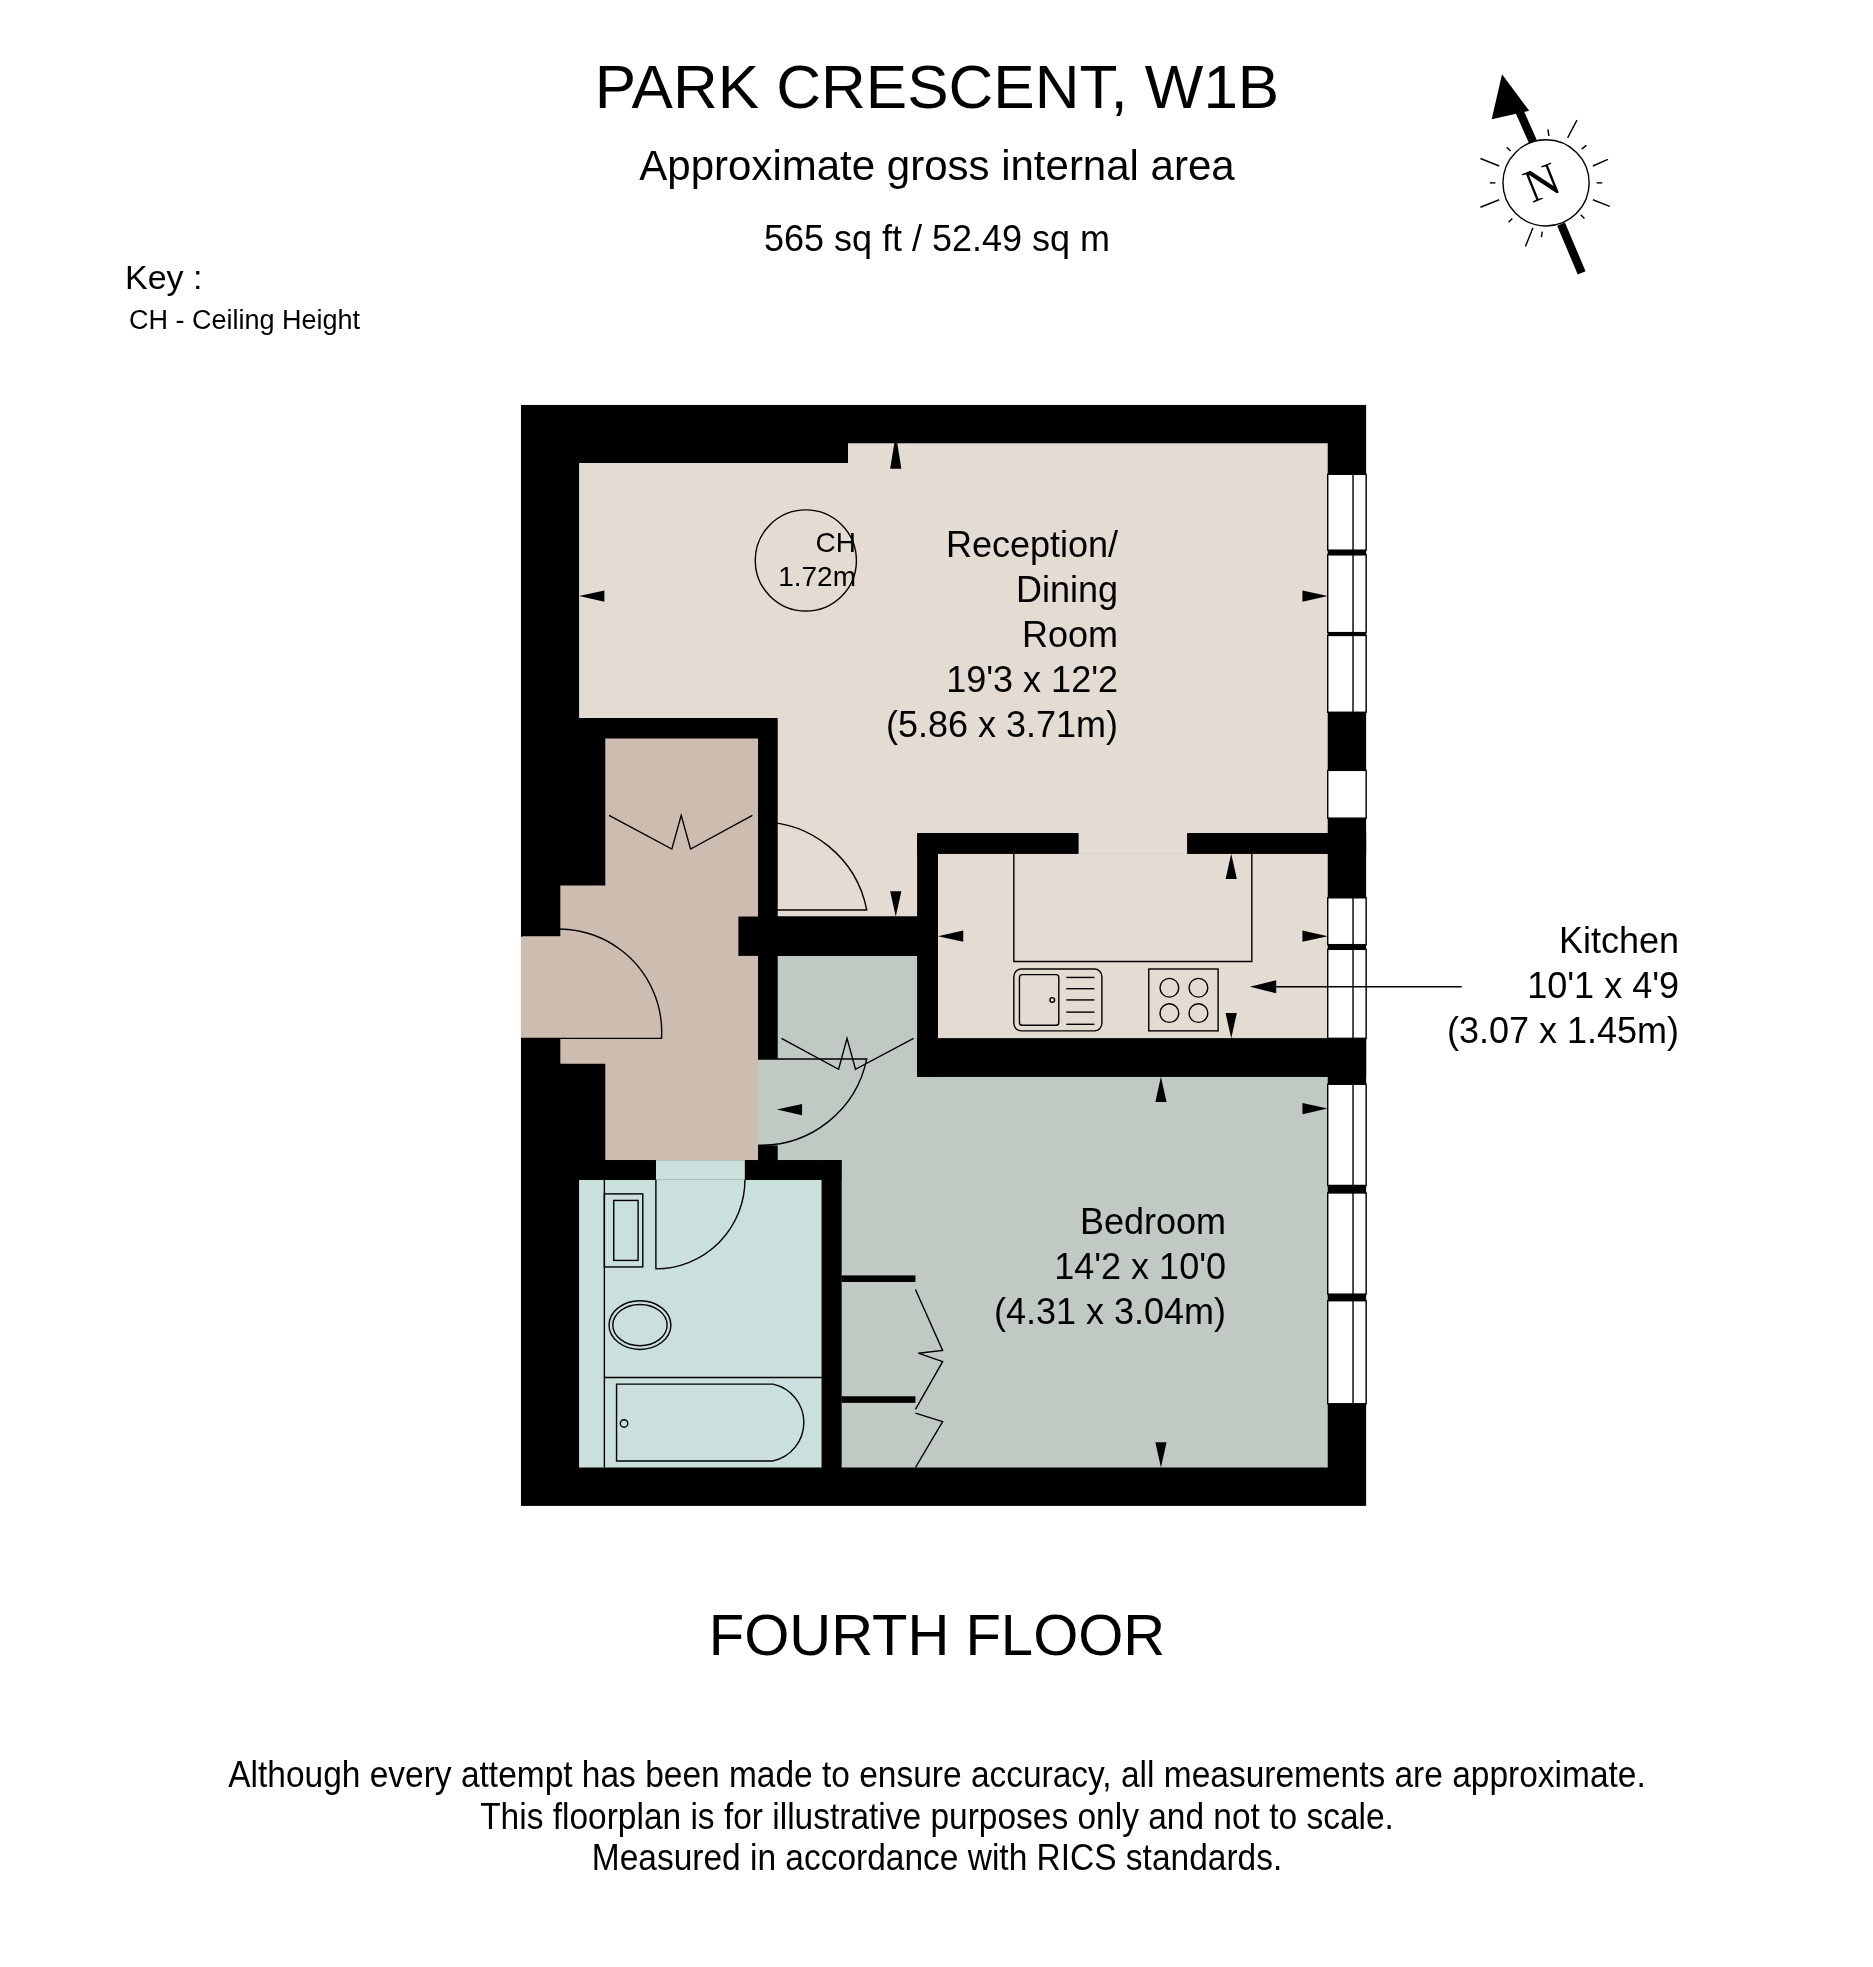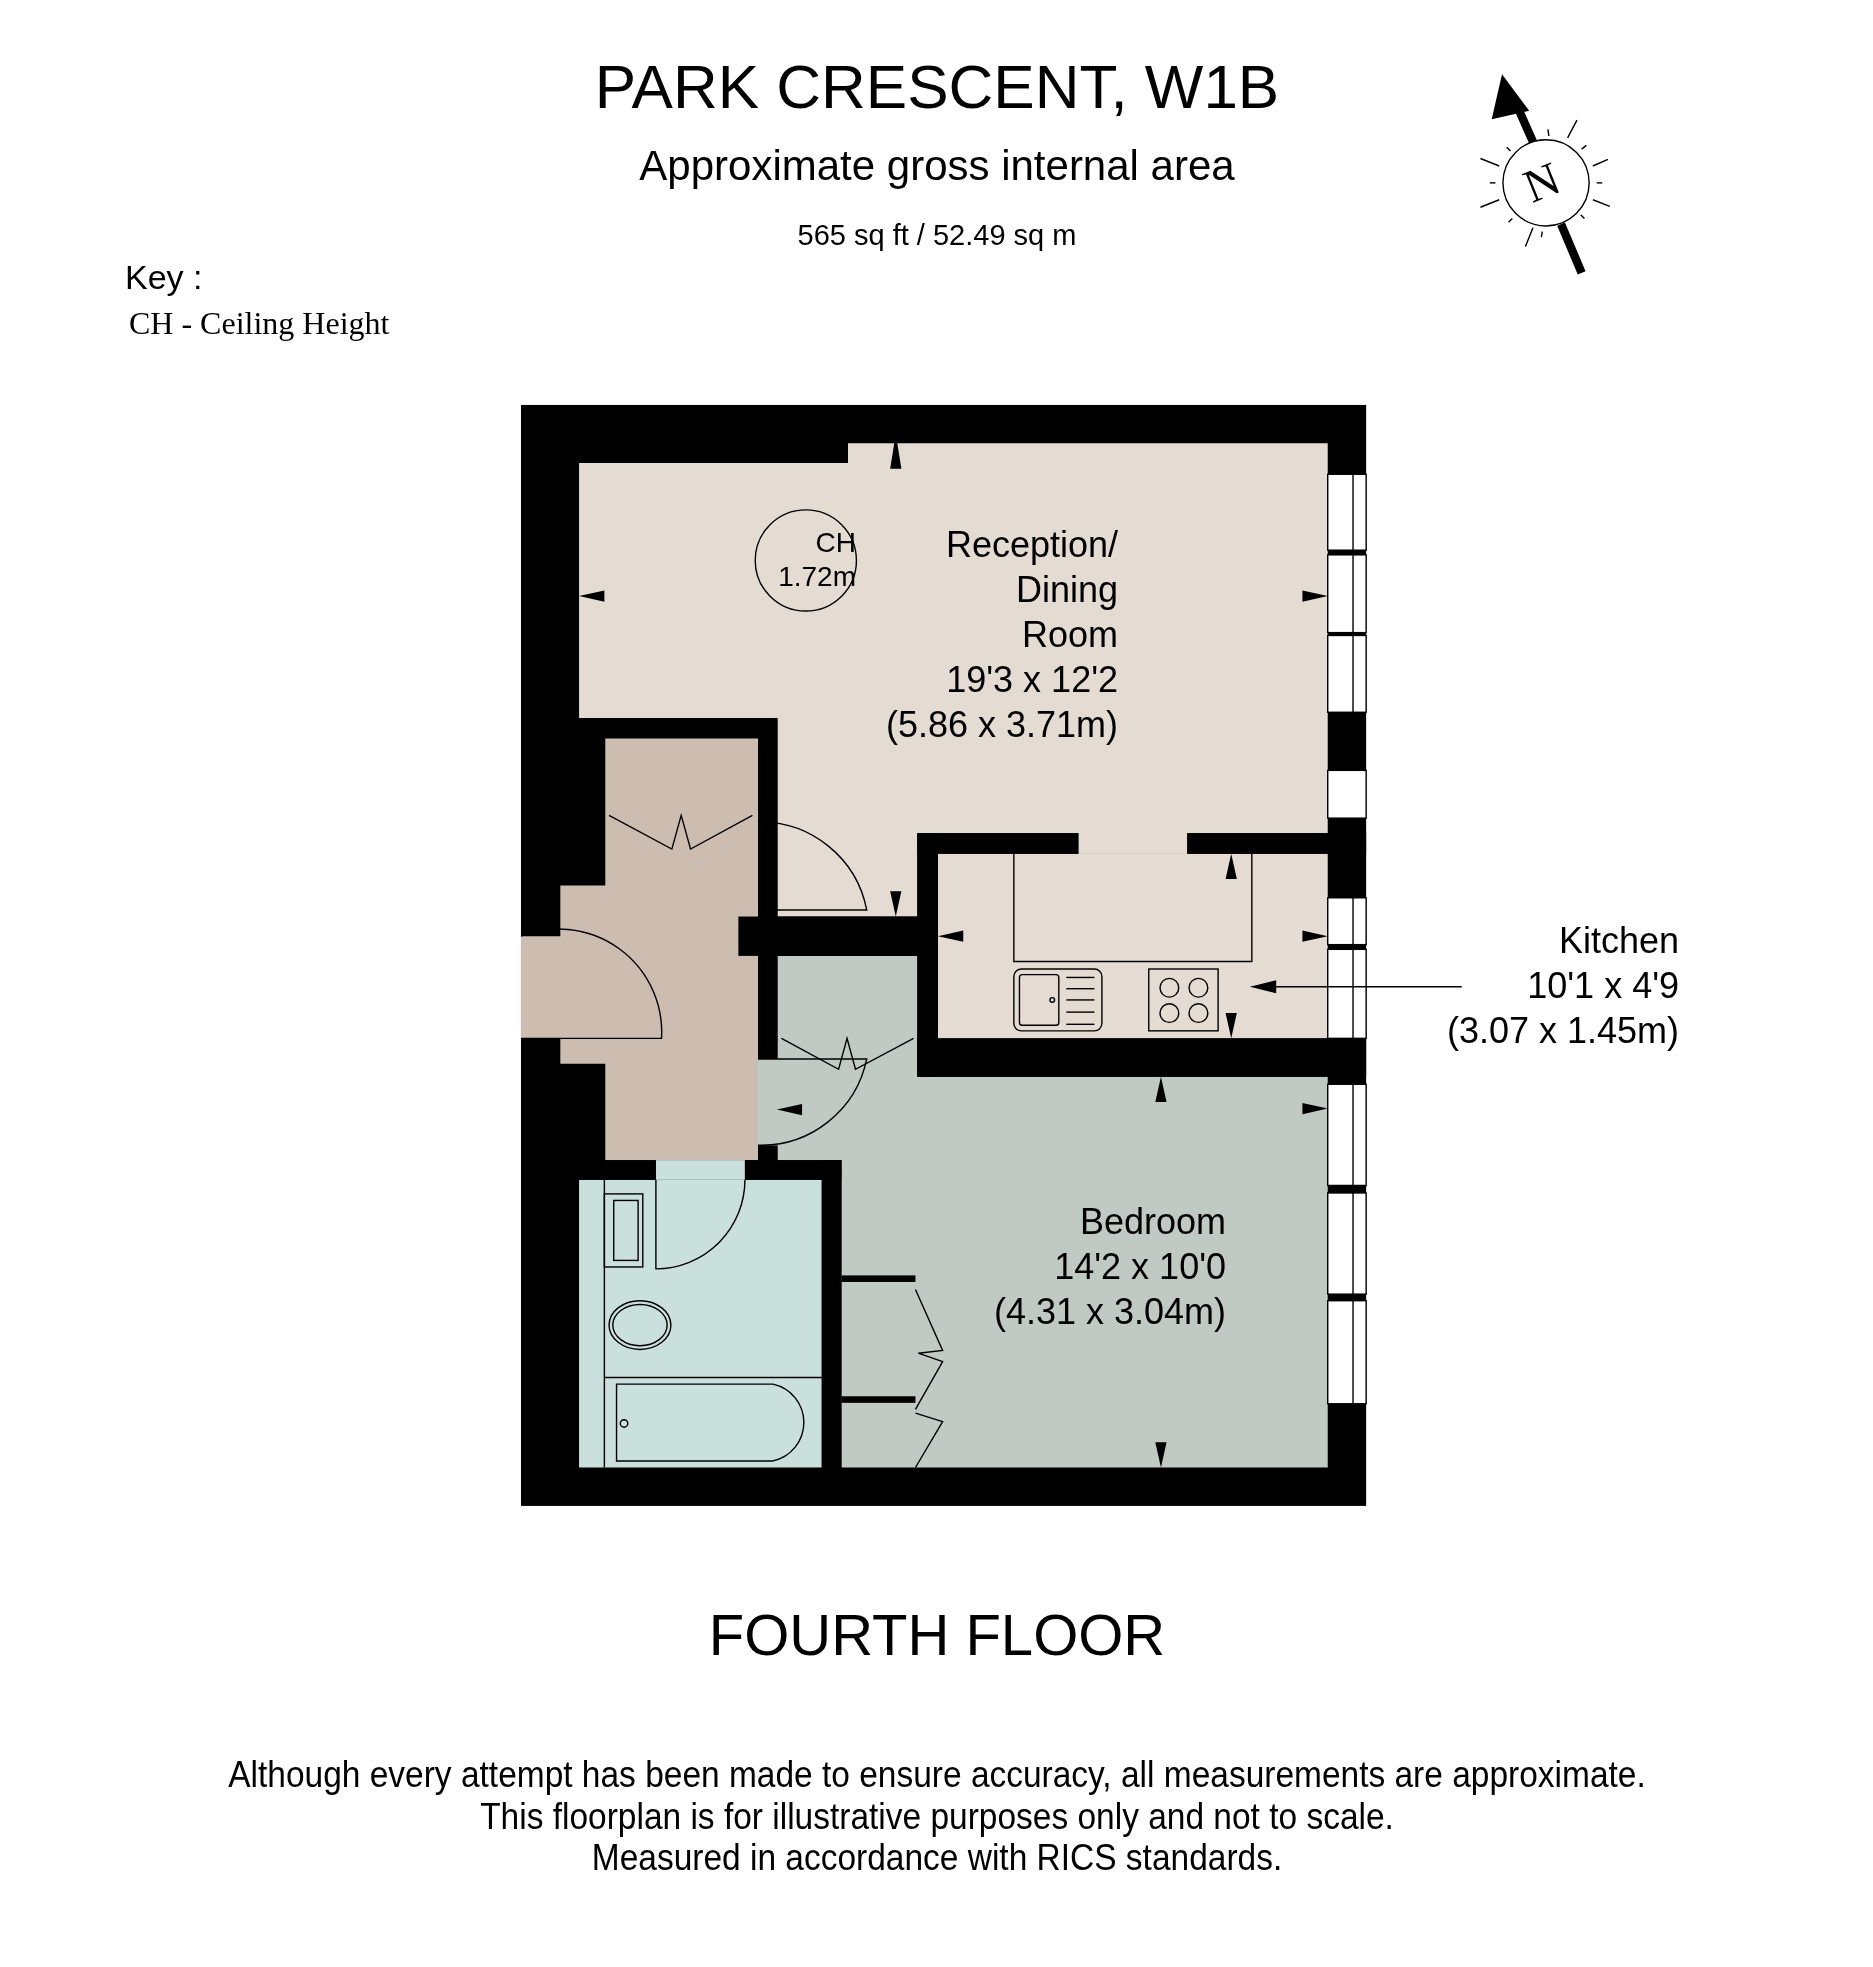--- a/index.html
+++ b/index.html
@@ -1,23 +1,23 @@
 <!DOCTYPE html>
 <html style="font-size:15px"><head>
 <meta charset="utf-8">
 <style>
   html, body { margin:0; padding:0; background:#ffffff; }
   body { width:1874px; height:1968px; position:relative; overflow:hidden; font-family:"Liberation Sans", sans-serif; color:#000; }
   .txt { position:absolute; white-space:nowrap; line-height:1; }
   .center { transform:translateX(-50%); text-align:center; }
   #title { left:937px; top:56px; font-size:62px; }
   #subtitle { left:937px; top:145px; font-size:42px; }
-  #area { left:937px; top:221px; font-size:29px; }
+  #area { left:937px; top:221px; font-size:36px; }
   #key-title { left:125px; top:260px; font-size:34px; }
-  #key-ch { left:129px; top:307px; font-size:32px;font-family:Liberation Serif, serif; }
+  #key-ch { left:129px; top:307px; font-size:27px; }
   #floor-label { left:937px; top:1606px; font-size:58px; }
   .disc { left:937px; font-size:36px; transform:translateX(-50%) scaleX(0.93); }
   #d1 { top:1757px; } #d2 { top:1799px; } #d3 { top:1840px; }
   svg { position:absolute; left:0; top:0; }
   .room-label { position:absolute; text-align:right; transform:translateX(-50%); font-size:36px; line-height:45px; white-space:nowrap; }
   .room-label div { white-space:nowrap; }
   #reception-label { left:1002px; top:522px; }
   #bedroom-label { left:1110px; top:1199px; }
   #kitchen-label { left:1563px; top:918px; }
   #ch-badge { position:absolute; left:755px; top:510px; width:101px; height:101px; text-align:right; font-size:28px; line-height:34px; padding-top:16px; box-sizing:border-box; }

